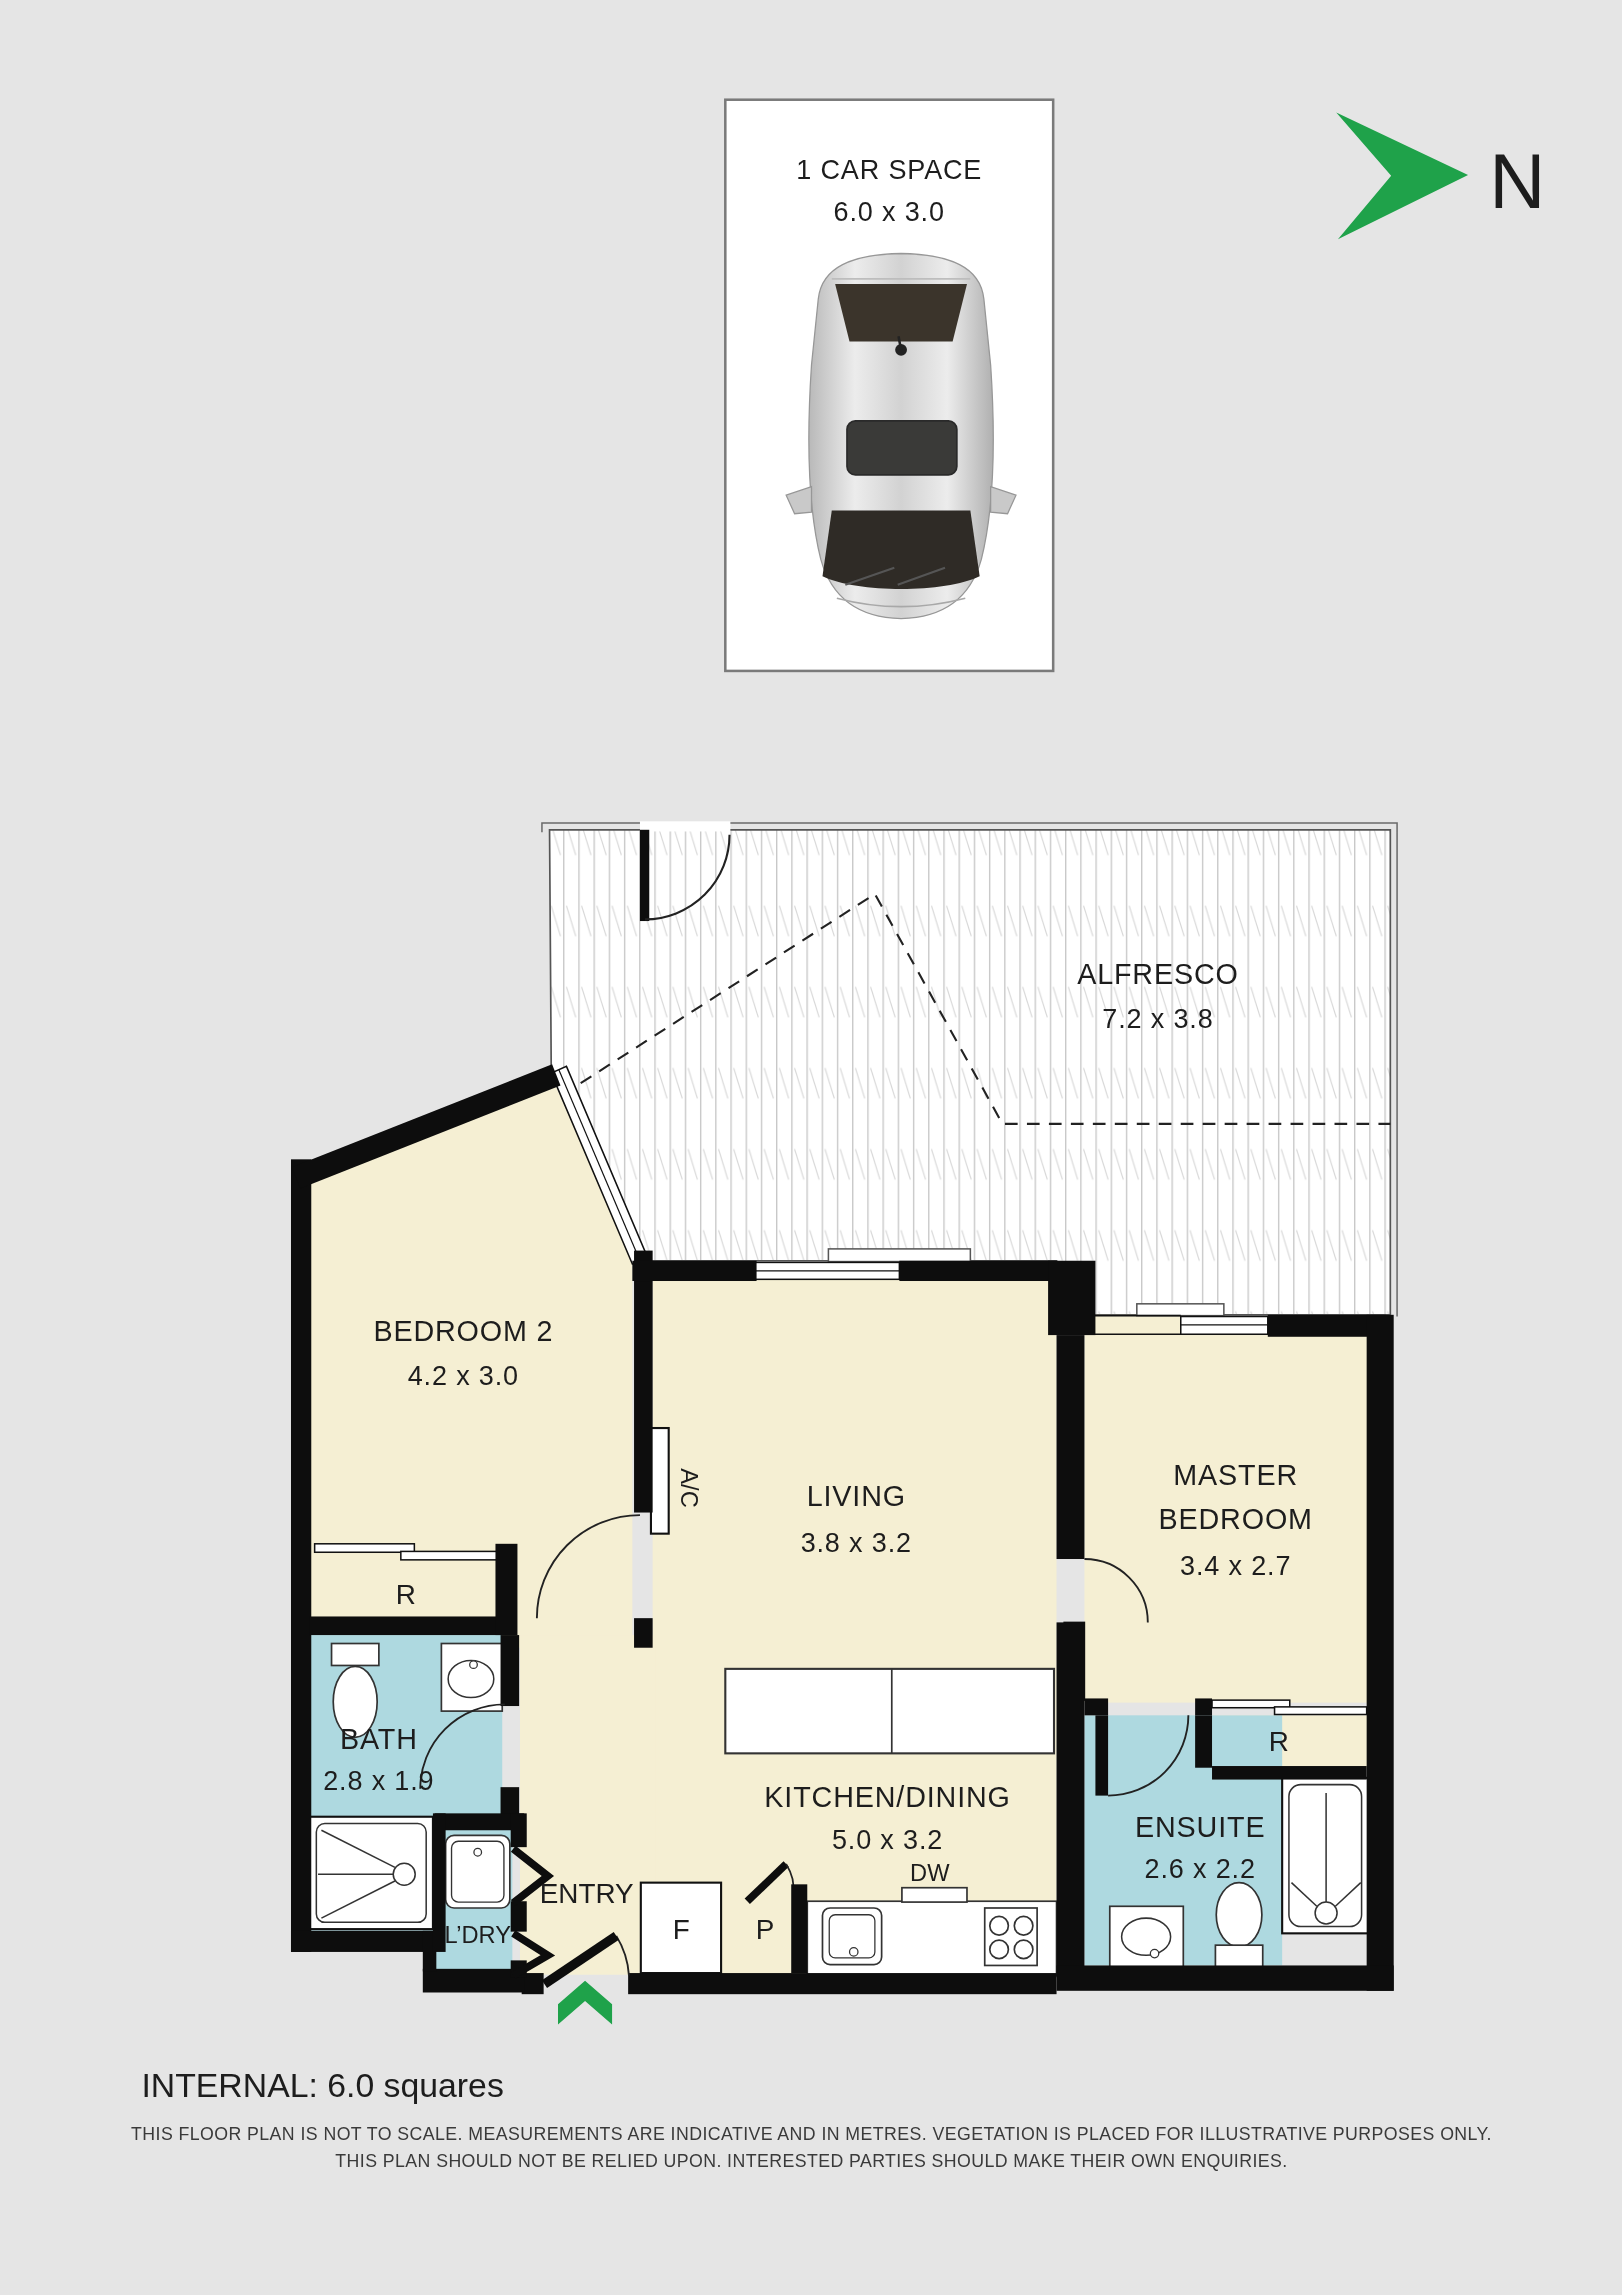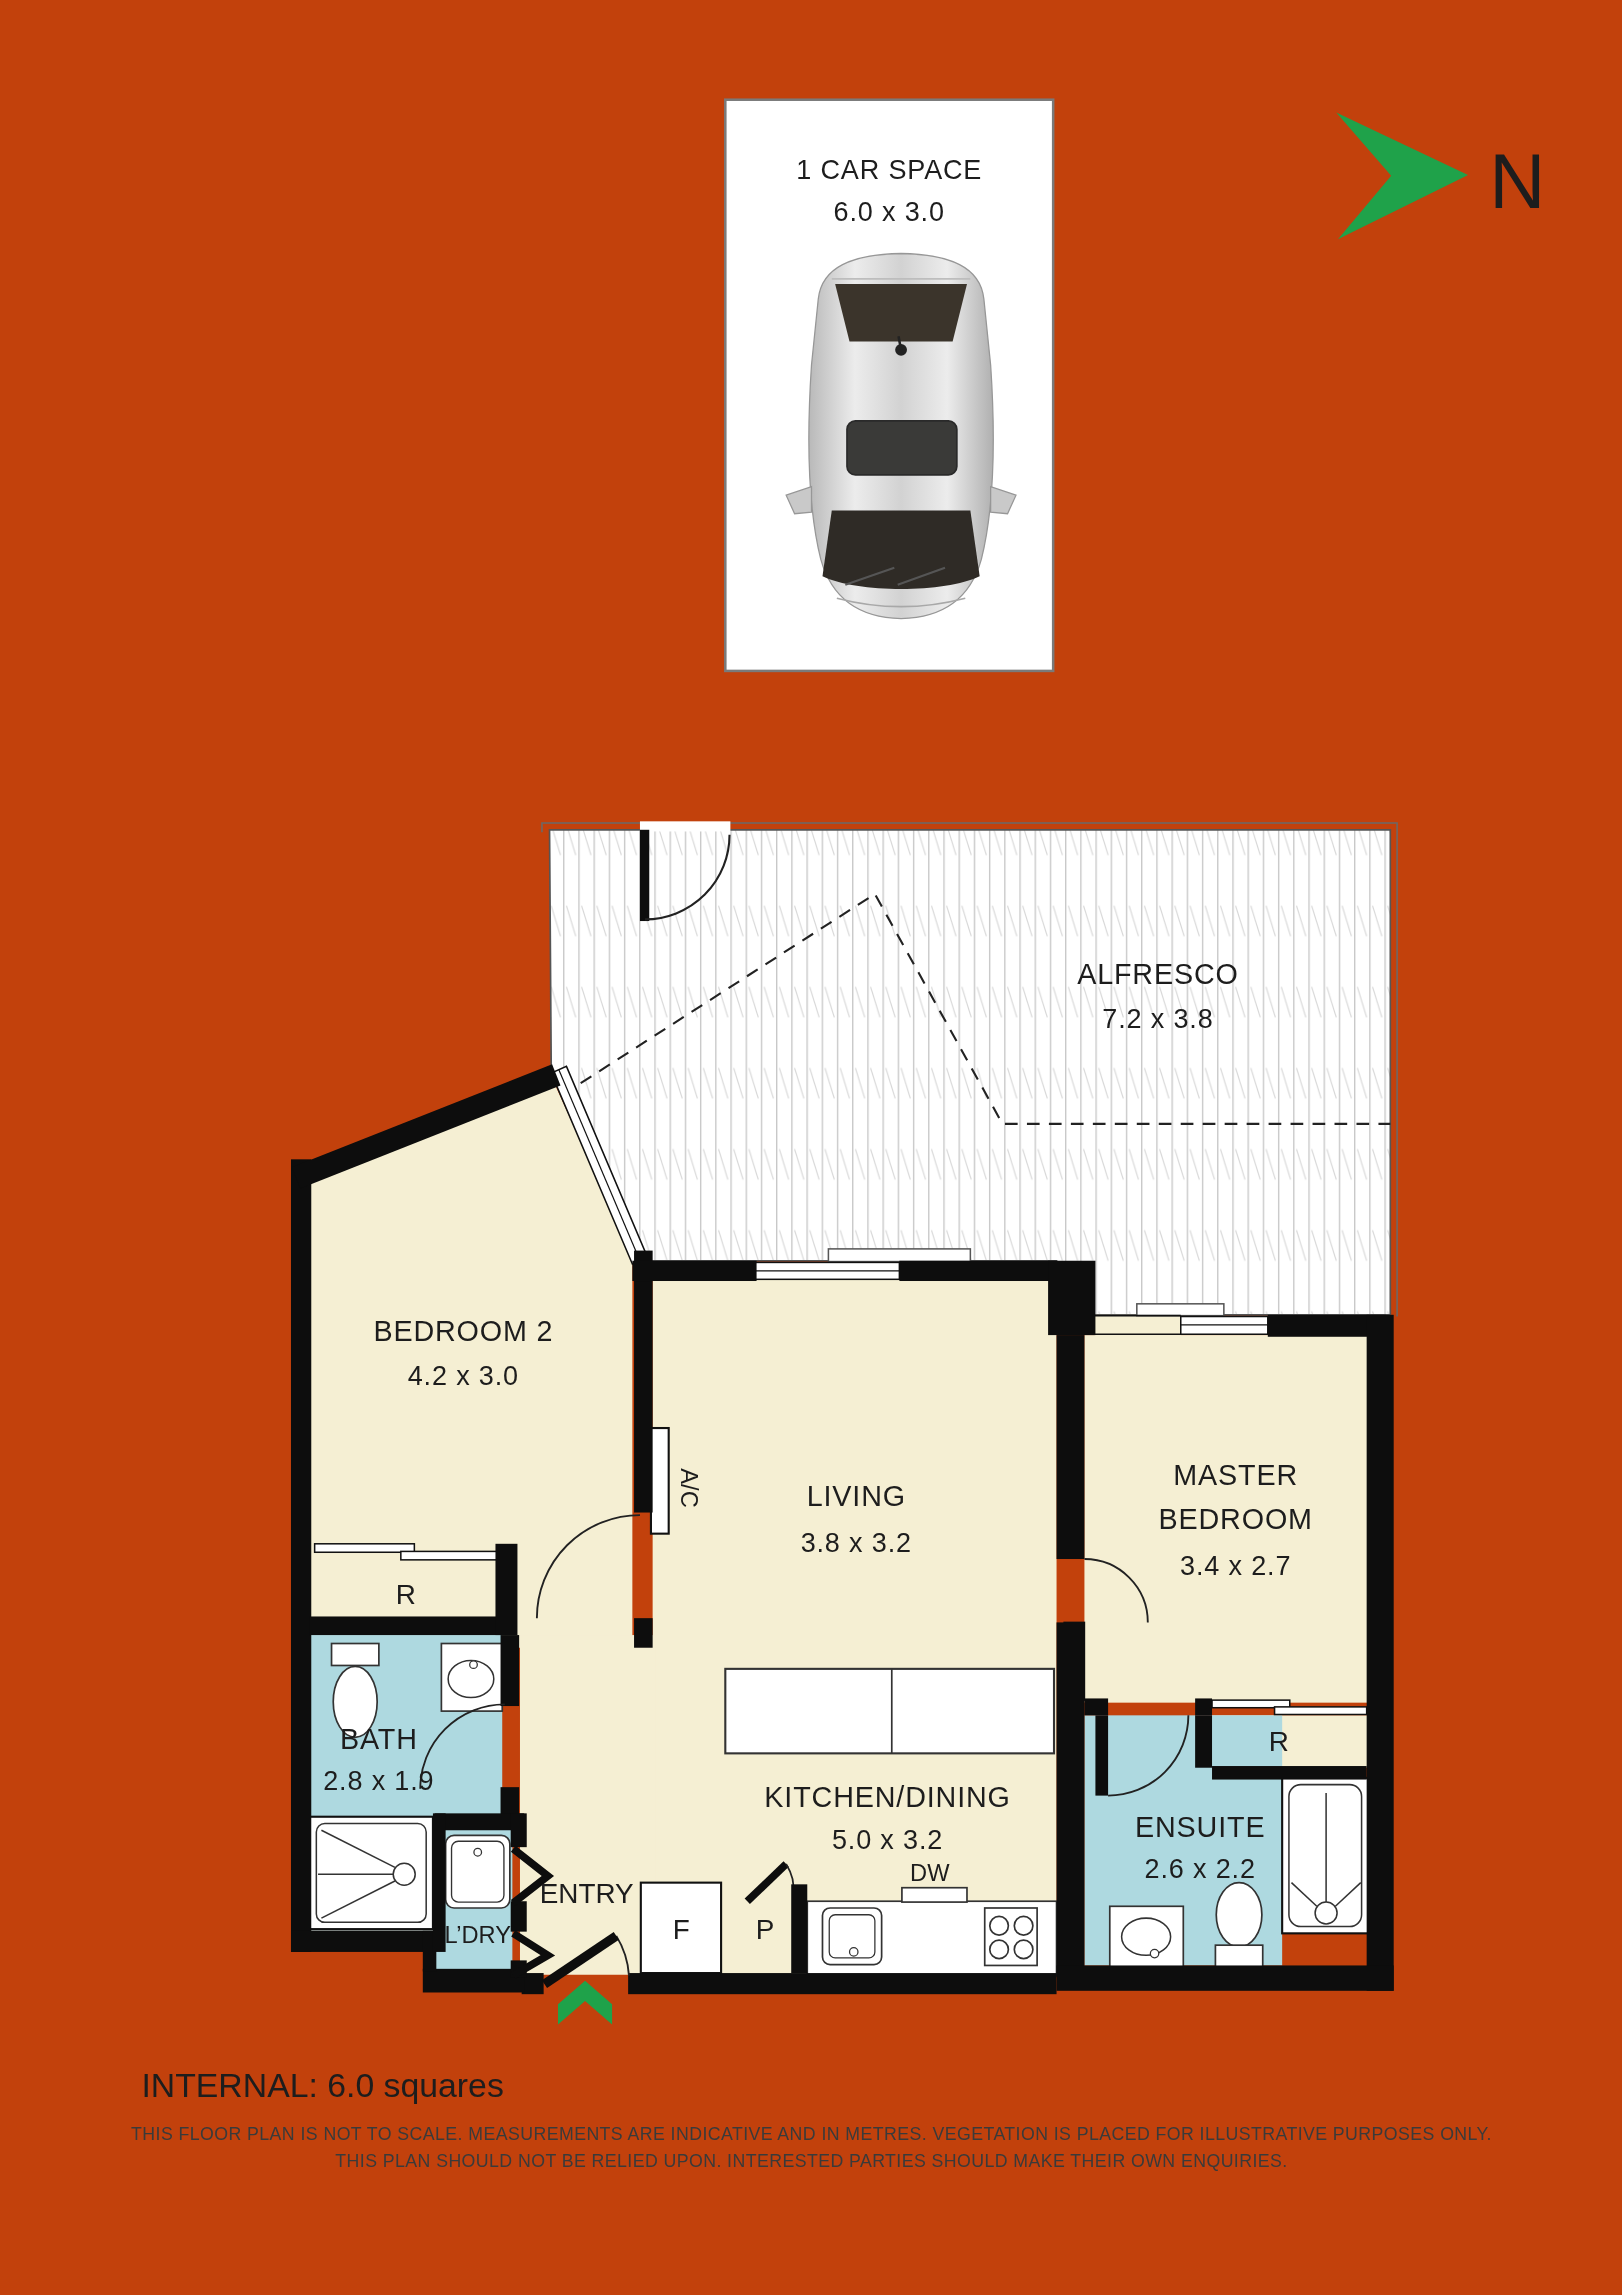--- a/index.html
+++ b/index.html
@@ -1,16 +1,16 @@
 <!DOCTYPE html>
 <html style="font-size:13.5px"><head>
 <meta charset="utf-8">
 <style>
   html,body{margin:0;padding:0;background:#ffffff;}
-  .page{position:relative;width:1623px;height:2295px;background:#c2410c;overflow:hidden;
+  .page{position:relative;width:1623px;height:2295px;background:#e5e5e5;overflow:hidden;
         font-family:"Liberation Sans", sans-serif;}
   svg{position:absolute;left:0;top:0;}
   text{fill:#1d1d1d;font-family:"Liberation Sans", sans-serif;}
   .room-name{font-size:34px;letter-spacing:1px;}
   .room-dims{font-size:32px;letter-spacing:1px;}
   .small-label{font-size:33px;}
   .tiny-label{font-size:28px;}
   .mid{text-anchor:middle;}
   .carspace-title{font-size:32px;letter-spacing:1px;}
   .north-n{font-size:92px;}

